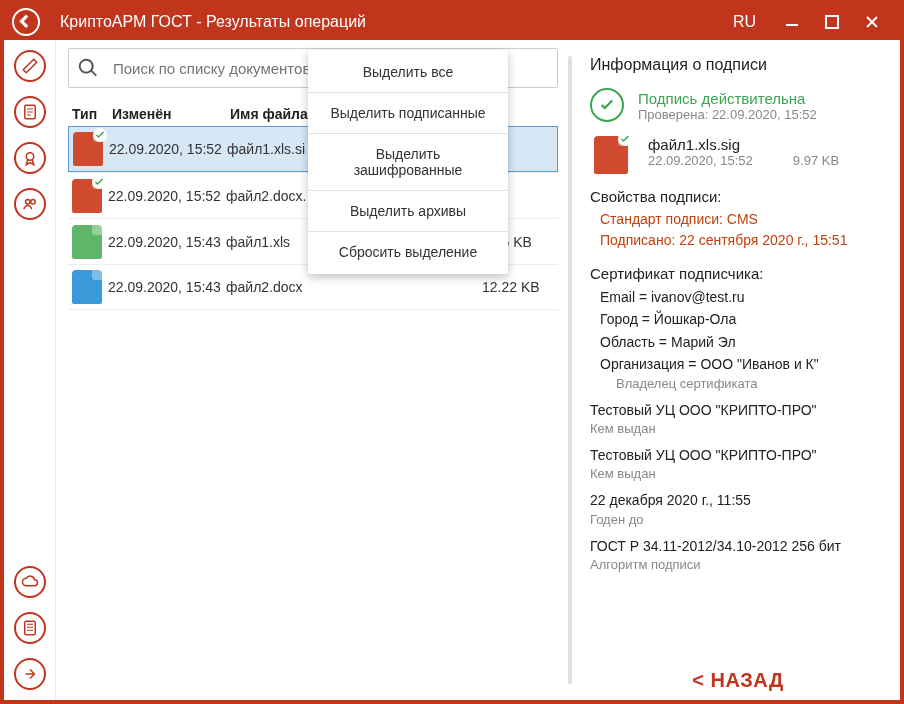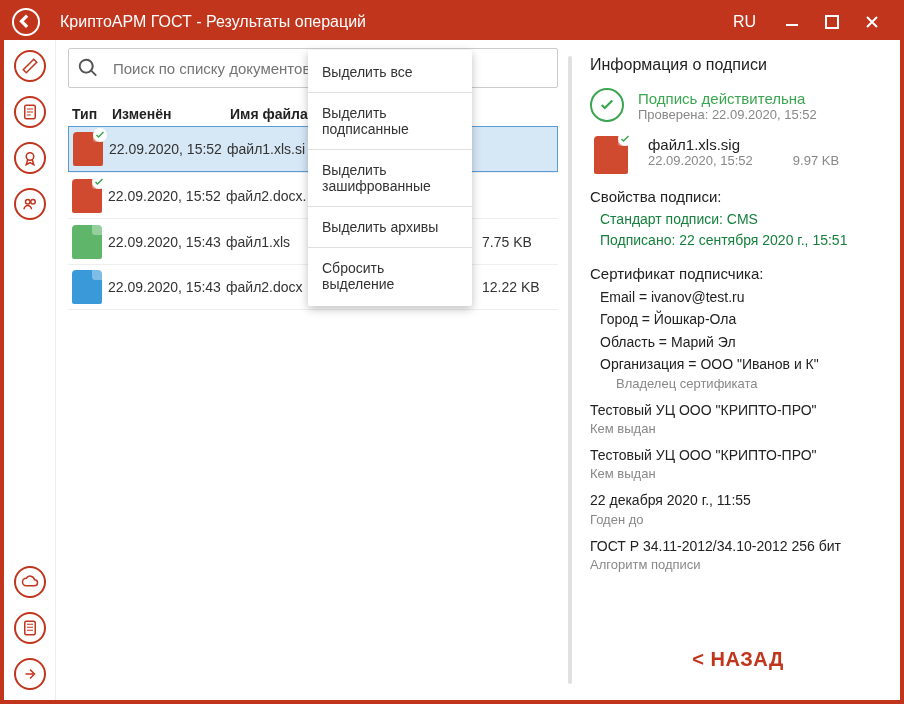--- a/index.html
+++ b/index.html
@@ -30,39 +30,39 @@
 .row { display: flex; align-items: center; height: 46px; border-top: 1px solid #eee; font-size: 14px; color: #333; }
 .row:last-child { border-bottom: 1px solid #eee; }
 .row.selected { background: #d6e7f6; border: 1px solid #5b9bd5; }
 .file-icon { width: 30px; height: 34px; border-radius: 4px 4px 2px 2px; position: relative; margin-left: 4px; margin-right: 6px; }
 .file-icon::before { content: ""; position: absolute; top: 0; right: 0; width: 10px; height: 10px; background: rgba(255,255,255,0.35); border-bottom-left-radius: 3px; }
 .file-icon.sig { background: #d04a2f; }
 .file-icon.xls { background: #5fb56a; }
 .file-icon.docx { background: #3a99d8; }
 .file-icon .badge { position: absolute; top: -4px; right: -4px; width: 14px; height: 14px; background: #fff; border-radius: 50%; display:flex; align-items:center; justify-content:center; }
 .file-icon .badge svg { width:12px; height:12px; }
-.right-panel { width: 328px; padding: 16px 14px 21px 18px; display: flex; flex-direction: column; position: relative; }
+.right-panel { width: 328px; padding: 16px 14px 0 18px; display: flex; flex-direction: column; position: relative; }
 .divider-v { width: 4px; background: #e0e0e0; border-radius: 2px; margin: 16px 0; }
 .info-title { font-size: 16px; color: #222; margin-bottom: 12px; padding-bottom: 2px; }
 .scroll { flex: 1; overflow: hidden; position: relative; }
 .sig-valid { display: flex; gap: 14px; margin-bottom: 14px; align-items: flex-end; }
 .sig-valid .big-check { width: 34px; height: 34px; border: 2.5px solid #3aa64f; border-radius: 50%; display:flex; align-items:center; justify-content:center; flex-shrink:0; }
 .sig-valid .big-check svg { width: 18px; height: 18px; }
 .sig-valid .txt1 { color: #3aa64f; font-size: 15px; font-weight: 500; }
 .sig-valid .txt2 { color: #888; font-size: 13px; }
 .file-row { display: flex; gap: 14px; margin-bottom: 14px; align-items: flex-start; }
 .file-row .fname { font-size: 15px; color: #222; }
 .file-row .fmeta { color: #888; font-size: 13px; display:flex; gap: 40px; }
 .section-h { font-size: 15px; color: #222; margin-top: 6px; margin-bottom: 4px; }
-.kv { font-size: 14px; color: #15803d; margin-left: 10px; line-height: 1.5; }
+.kv { font-size: 14px; color: #c2410c; margin-left: 10px; line-height: 1.5; }
 .cert-line { font-size: 14px; color: #222; margin-left: 10px; line-height: 1.6; }
 .sub-gray { font-size: 13px; color: #888; margin-left: 26px; margin-bottom: 4px; }
 .block { margin-top: 8px; }
 .back-btn { color: #c1351d; font-weight: bold; font-size: 20px; text-align: center; padding: 14px 0 8px; cursor: pointer; letter-spacing: .5px; }
-.context-menu { position: absolute; top: 10px; left: 252px; width: 164px; background: #fff; box-shadow: 0 3px 10px rgba(0,0,0,0.25); border-radius: 2px; z-index: 50; padding: 4px 0; }
+.context-menu { position: absolute; top: 10px; left: 252px; width: 200px; background: #fff; box-shadow: 0 3px 10px rgba(0,0,0,0.25); border-radius: 2px; z-index: 50; padding: 4px 0; text-align: center; }
 .context-menu .item { padding: 10px 14px; font-size: 14px; color: #333; cursor: pointer; }
 .context-menu .sep { height: 1px; background: #e0e0e0; margin: 2px 0; }
 </style>
 </head>
 <body>
 
 <div class="window">
   <div class="titlebar">
     <div class="logo-circle">
       <svg viewBox="0 0 24 24">

